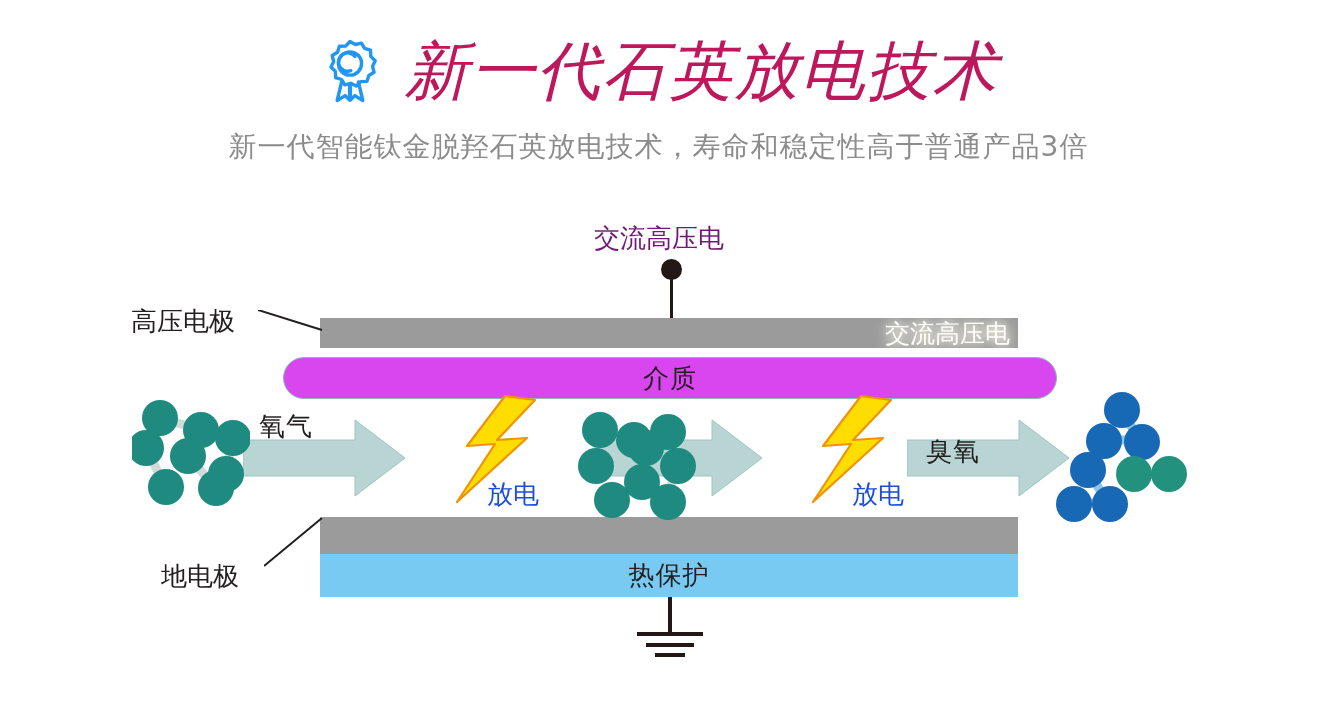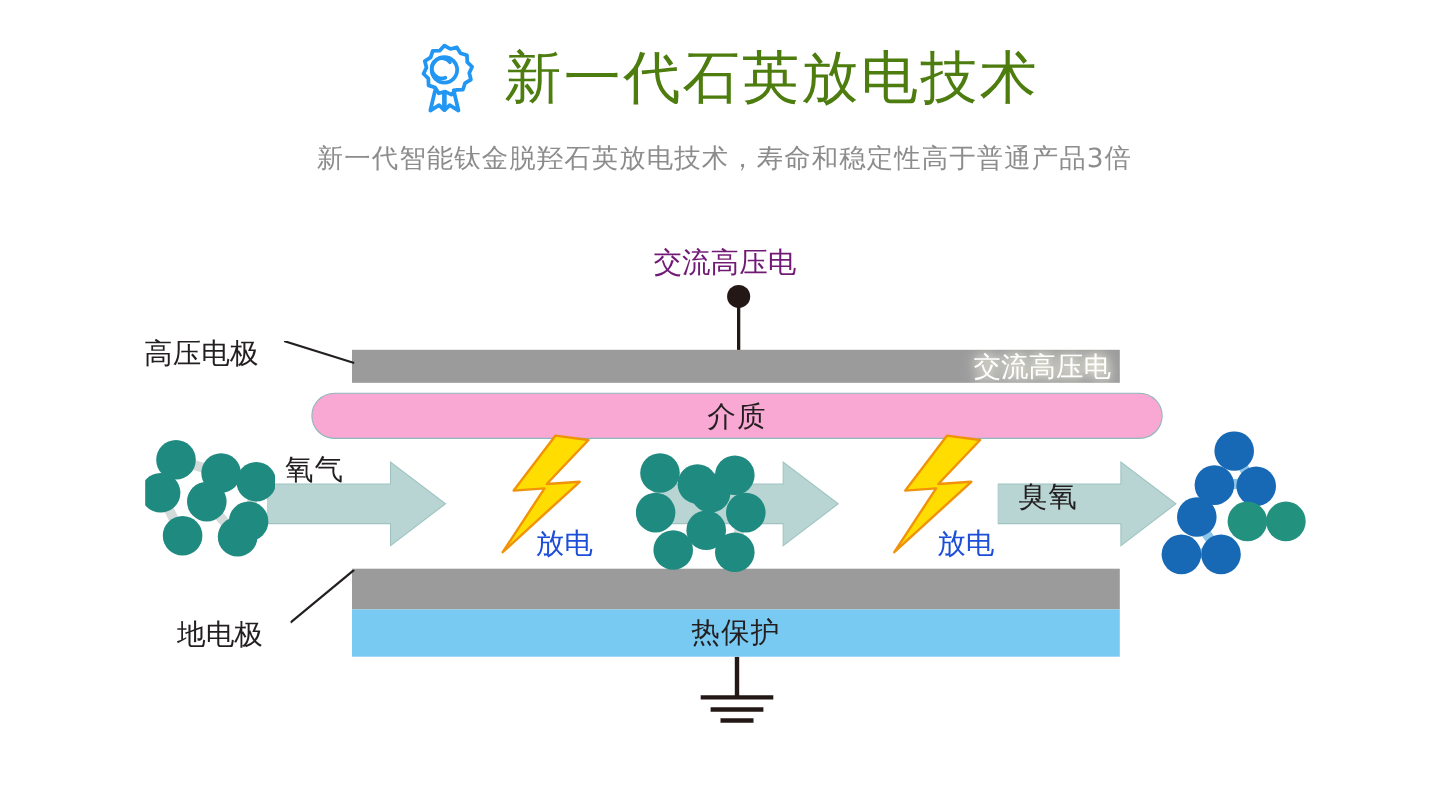--- a/index.html
+++ b/index.html
@@ -12,27 +12,28 @@
   #root { position: relative; width: 1317px; height: 723px; }
 
   
   .header { position: absolute; left: 0; top: 0; width: 1317px; }
   .title-row {
     position: absolute; left: 0; top: 38px; width: 1317px;
     display: flex; align-items: center; justify-content: center; gap: 24px;
   }
   .medal-icon { width: 62px; height: 66px; display: block; flex: 0 0 auto; }
   .title-text {
-    font-size: 52px; color: #4d7c0f; letter-spacing: 2px;
+    font-size: 64px; color: #be185d; letter-spacing: 2px;
     line-height: 1; white-space: nowrap;
     font-family: "DejaVu Sans", "Liberation Sans", sans-serif;
+    font-style: italic;
   }
   .subtitle {
     position: absolute; left: 0; top: 128px; width: 1317px;
-    text-align: center; font-size: 24px; color: #8c8c8c;
+    text-align: center; font-size: 28px; color: #8c8c8c;
     letter-spacing: 1px; white-space: nowrap;
     font-family: "DejaVu Sans", "Liberation Sans", sans-serif;
   }
 
   
   .diagram { position: absolute; left: 0; top: 0; width: 1317px; height: 723px; }
 
   .hv-label {
     position: absolute; left: 594px; top: 221px;
     font-size: 26px; color: #701a75; white-space: nowrap;
@@ -56,21 +57,21 @@
   .continuous-badge {
     position: absolute; right: 8px; top: 50%;
     transform: translateY(-50%);
     font-size: 25px; color: #ffffff; white-space: nowrap;
     text-shadow: 0 0 9px #fffbe0, 0 0 16px #ffffff;
     font-family: "DejaVu Sans", "Liberation Sans", sans-serif;
   }
   .dielectric {
     position: absolute; left: 283px; top: 357px;
     width: 774px; height: 42px;
-    background: #f9a8d4; border-radius: 21px;
+    background: #d946ef; border-radius: 21px;
     border: 1px solid #8fb7ba;
     display: flex; align-items: center; justify-content: center;
   }
   .dielectric-label {
     font-size: 26px; color: #231f20; letter-spacing: 1px;
     font-family: "DejaVu Sans", "Liberation Sans", sans-serif;
   }
   .electrode-bottom {
     position: absolute; left: 320px; top: 517px;
     width: 698px; height: 37px; background: #9b9b9b;

